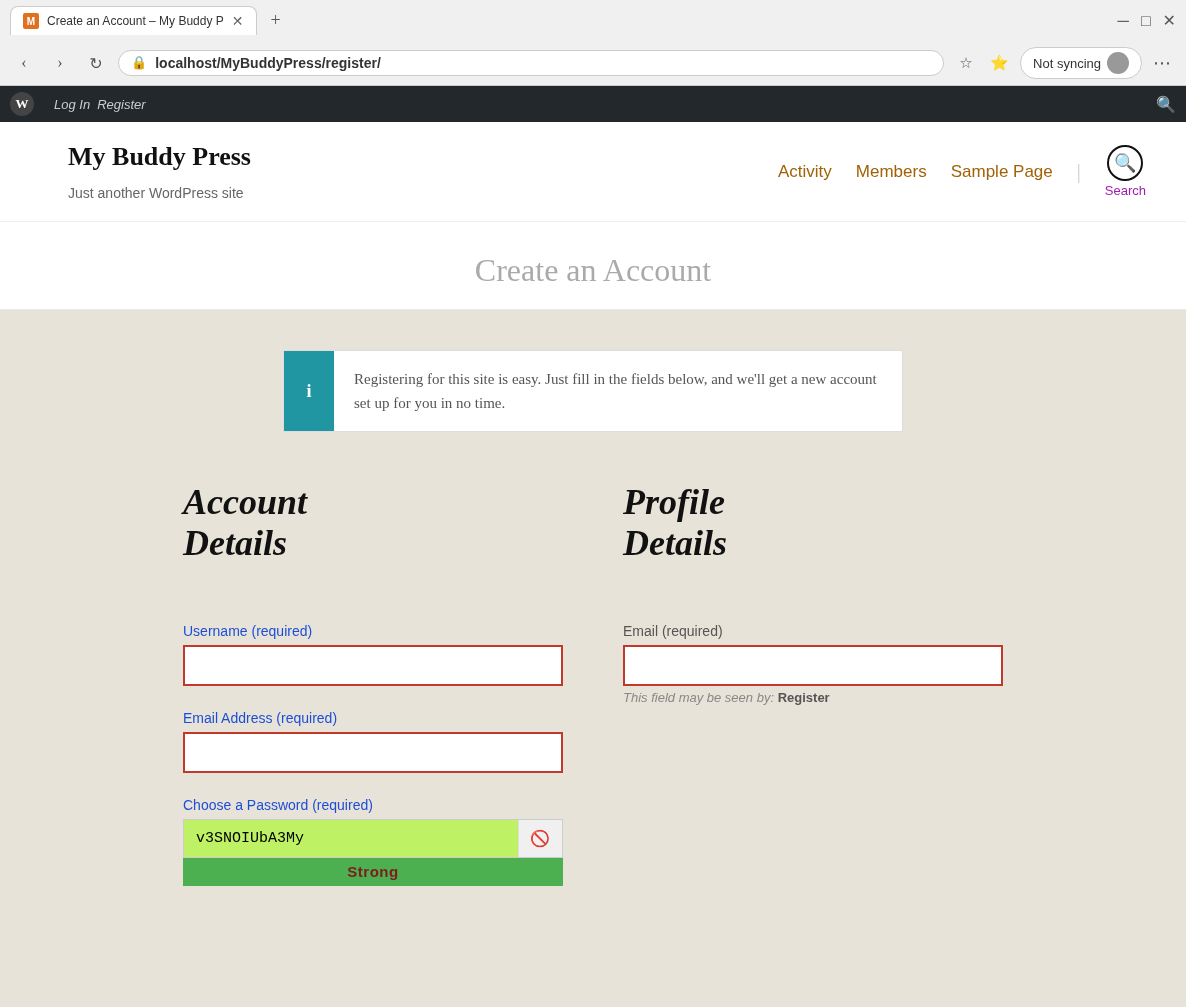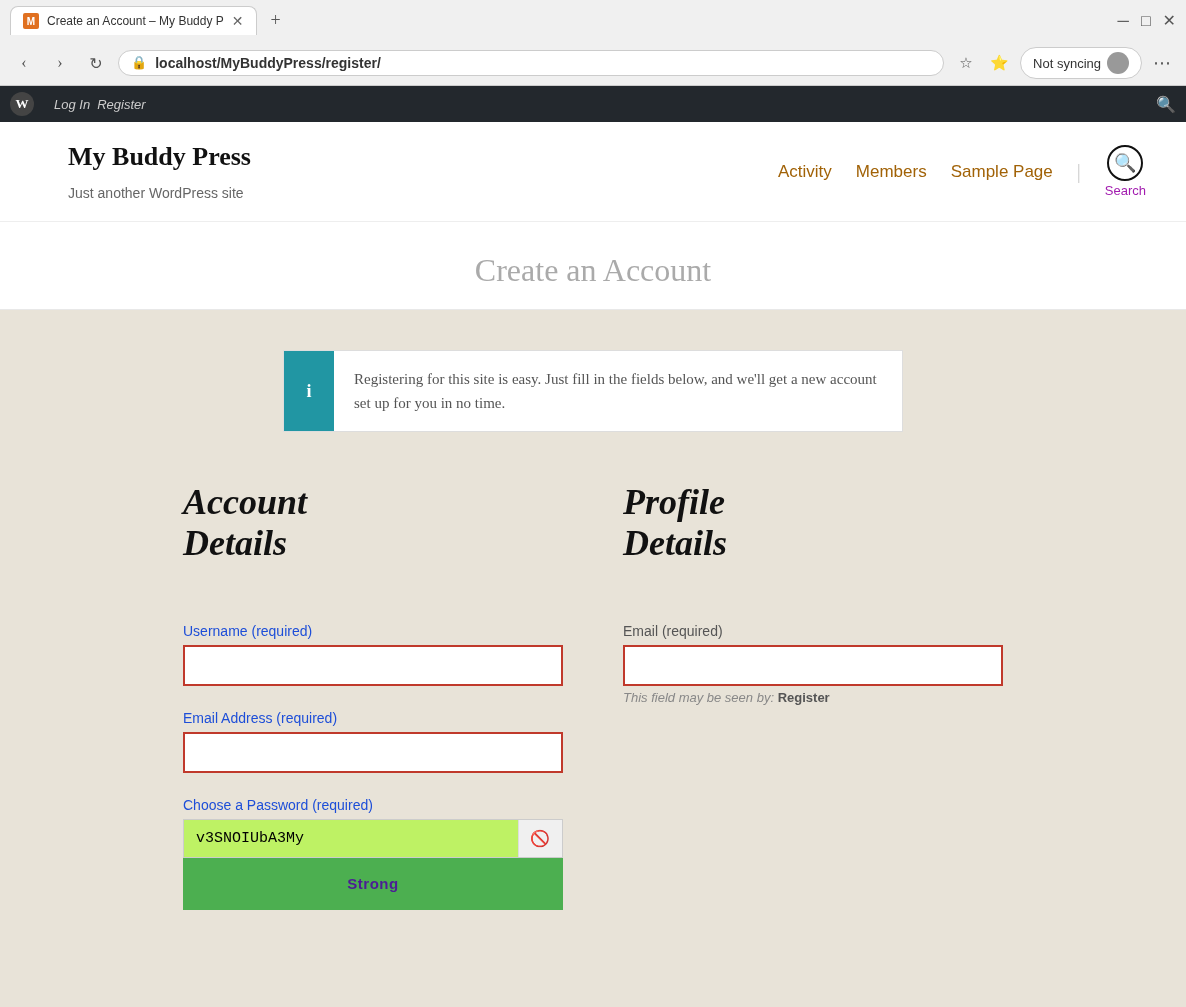--- a/index.html
+++ b/index.html
@@ -374,28 +374,28 @@
       display: flex;
       align-items: center;
       justify-content: center;
       cursor: pointer;
       background: #f0f0f0;
       border-left: 1px solid #ddd;
       color: #555;
       font-size: 16px;
     }
     .strength-bar {
-      height: 52px;
+      height: 28px;
       background: #4caf50;
       display: flex;
       align-items: center;
       justify-content: center;
       font-size: 15px;
       font-weight: bold;
-      color: #4c1d95;
+      color: #7f1d1d;
       font-family: Arial, sans-serif;
       letter-spacing: 0.5px;
     }
     .field-note {
       font-size: 13px;
       color: #888;
       font-style: italic;
       margin-top: 4px;
       font-family: Arial, sans-serif;
     }

